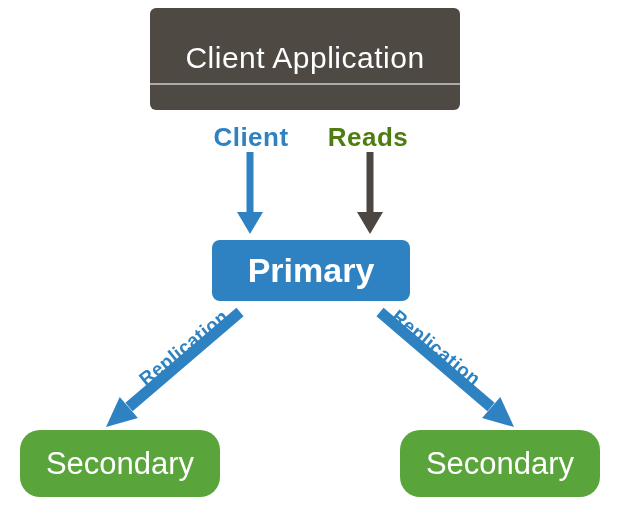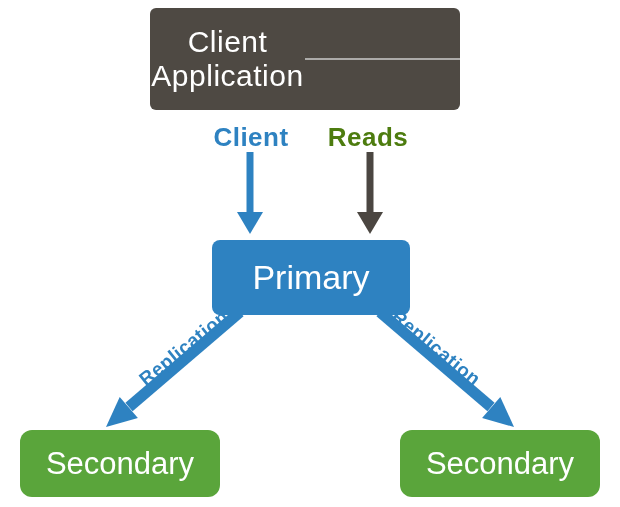--- a/index.html
+++ b/index.html
@@ -19,21 +19,21 @@
     position: absolute;
     left: 0; top: 0;
     width: 620px;
     height: 507px;
     pointer-events: none;
   }
   .box {
     position: absolute;
     box-sizing: border-box;
     display: flex;
-    flex-direction: row;
+    flex-direction: column;
     align-items: center;
     justify-content: center;
     color: #ffffff;
     text-align: center;
   }
   .client-box {
     left: 150px; top: 8px;
     width: 310px; height: 102px;
     border-radius: 6px;
     background: #4E4943;
@@ -58,29 +58,30 @@
     transform: translate(-50%, -50%);
     font-size: 26px;
     font-weight: 700;
     letter-spacing: 0.5px;
     white-space: nowrap;
   }
   .writes-label { left: 251px; top: 137px; }
   .reads-label  { left: 368px; top: 137px; }
   .primary-box {
     left: 212px; top: 240px;
-    width: 198px; height: 75px;
+    width: 198px; height: 61px;
     border-radius: 8px;
     background: #2E82C1;
     font-size: 34px;
+    font-weight: bold;
   }
   .secondary-box {
     top: 430px;
     width: 200px; height: 67px;
-    border-radius: 12px;
+    border-radius: 20px;
     background: #5AA53B;
     font-size: 31px;
   }
   .secondary-left  { left: 20px; }
   .secondary-right { left: 400px; }
   .repl-label {
     position: absolute;
     font-size: 19px;
     font-weight: 700;
     letter-spacing: 0.5px;

